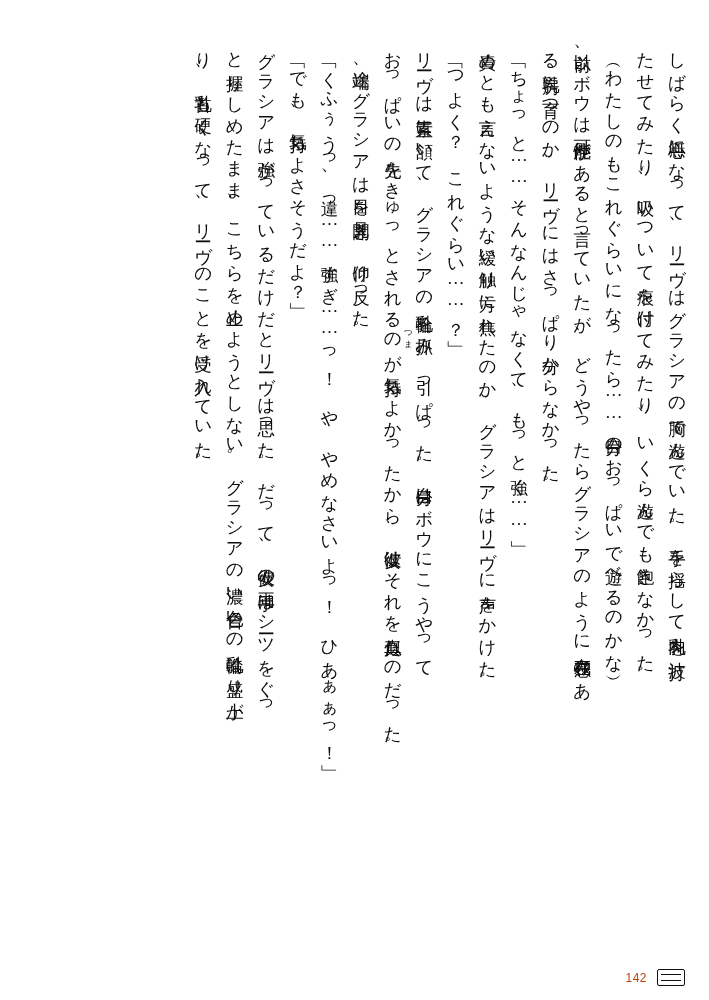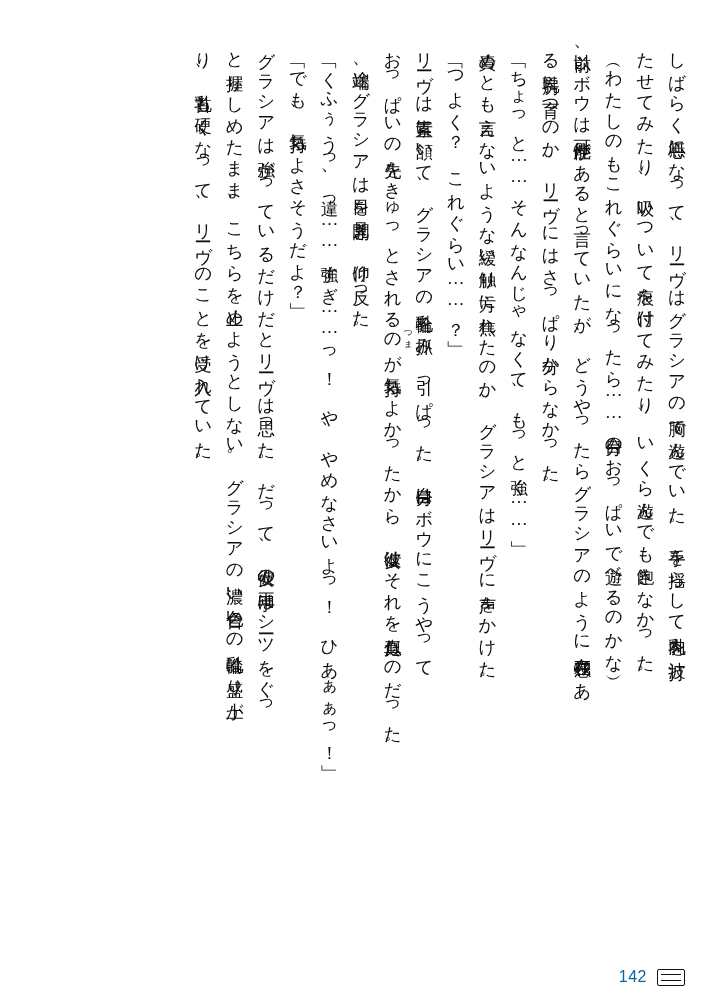--- a/index.html
+++ b/index.html
@@ -62,22 +62,22 @@
   .footer {
     position: absolute;
     right: 24px;
     bottom: 14px;
     display: flex;
     align-items: center;
     gap: 10px;
   }
   .page-number {
     font-family: "Liberation Sans", sans-serif;
-    font-size: 16px;
-    color: #0369a1;
+    font-size: 12px;
+    color: #c2410c;
     letter-spacing: 0.5px;
   }
   .pub-mark {
     width: 28px;
     height: 17px;
     border: 1.4px solid #111111;
     border-radius: 2px;
     position: relative;
     box-sizing: border-box;
   }

